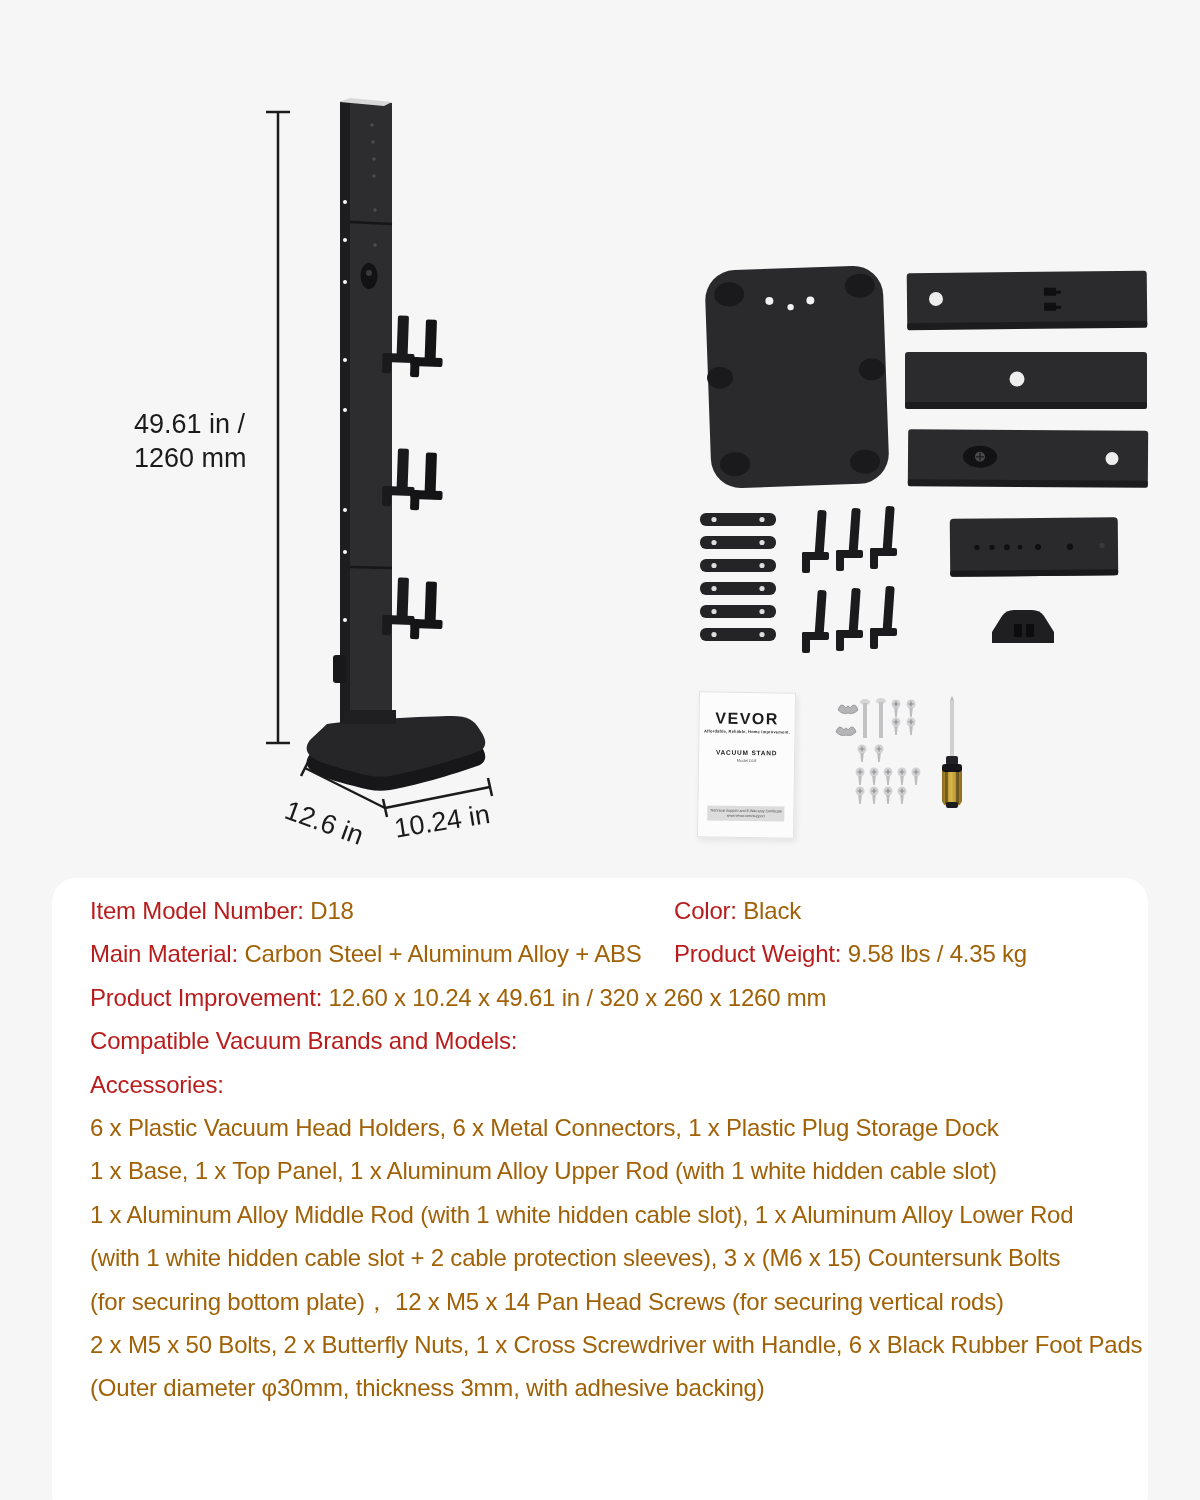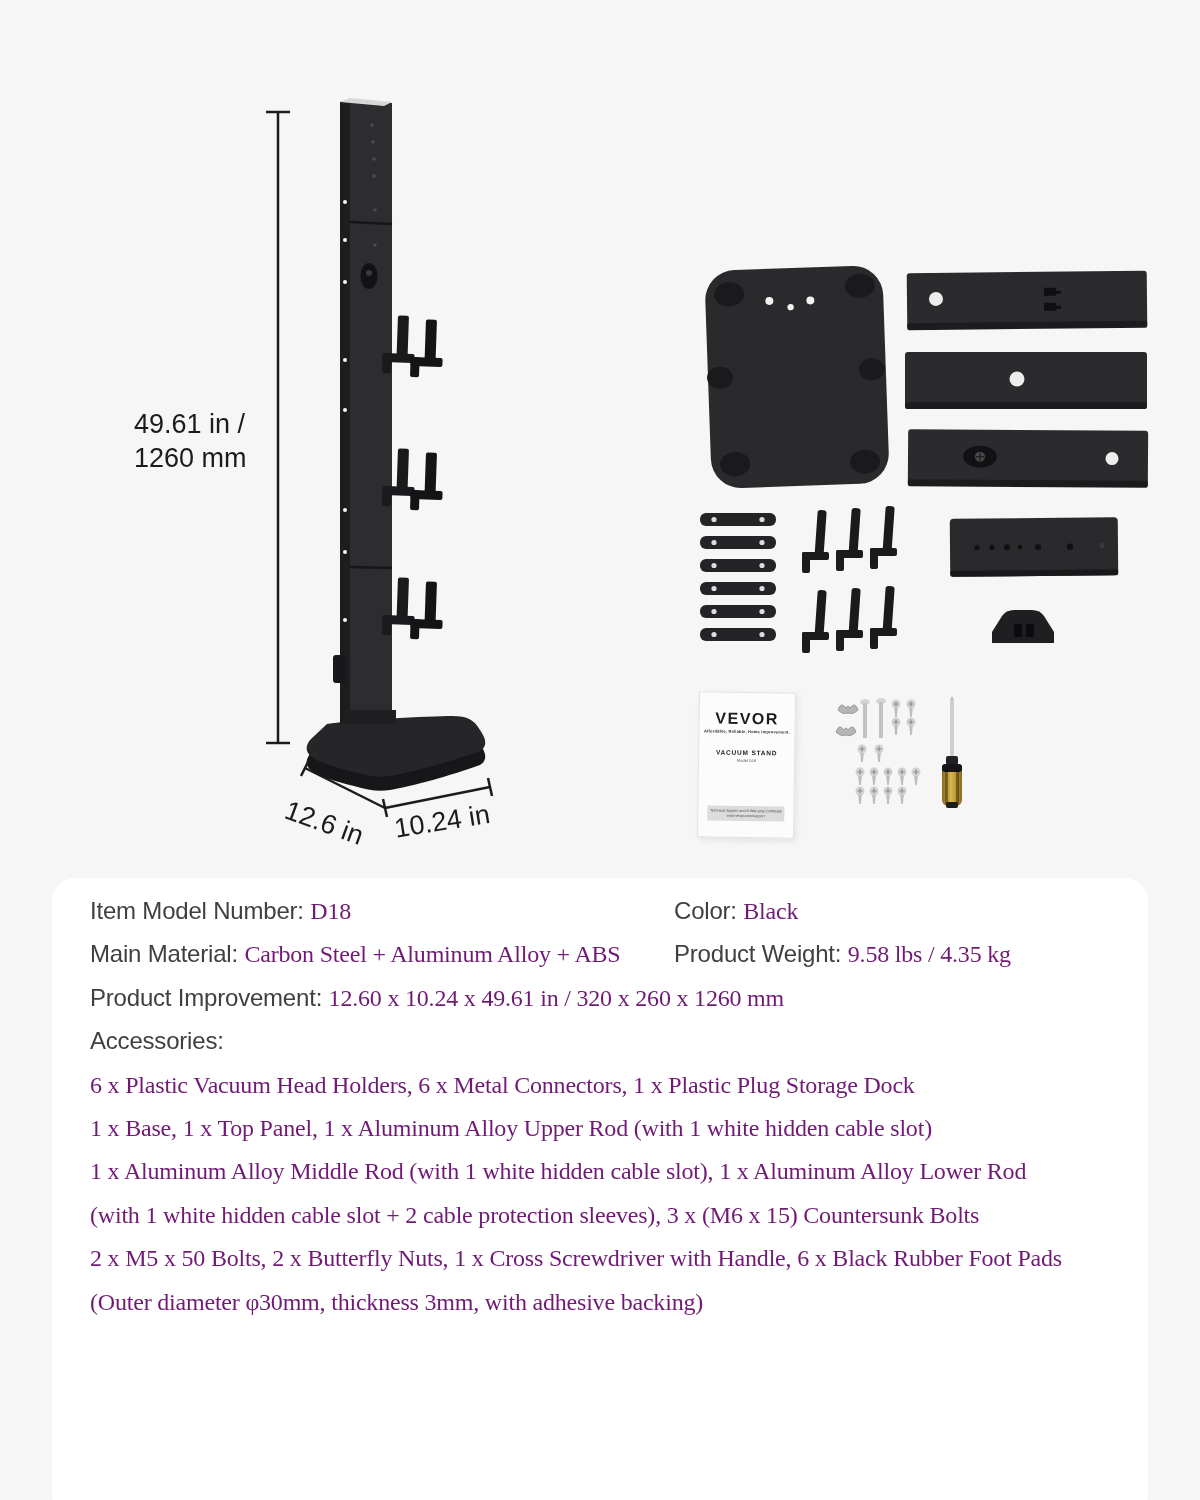--- a/index.html
+++ b/index.html
@@ -31,22 +31,22 @@
   }
   .manual .foot div{font-size:3.6px;color:#4e4e50;line-height:4px;}
   
   .spec-card{
     position:absolute;left:52px;top:878px;width:1096px;height:640px;
     background:#ffffff;border-radius:24px;
   }
   .spec-block{position:absolute;left:90px;top:889px;width:1060px;font-size:24px;letter-spacing:-0.2px;}
   .spec-line{height:43.4px;line-height:43.4px;white-space:nowrap;position:relative;}
   .spec-line .col-b{position:absolute;left:584px;top:0;}
-  .lab{color:#404040;}
-  .val{color:#701a75;font-family:Liberation Serif, serif;}
+  .lab{color:#b91c1c;}
+  .val{color:#a16207;}
 </style>
 </head>
 <body>
 
 <div class="canvas">
 
   <svg class="illustration" style="left:90px;top:80px;" width="420" height="790" viewBox="0 0 420 790">
 
     <g stroke="#1b1b1b" stroke-width="2.5">
       <line x1="176" y1="32" x2="200" y2="32"></line>
@@ -327,23 +327,27 @@
       <span class="col-b"><span class="lab">Color: </span><span class="val">Black</span></span>
     </div>
     <div class="spec-line">
       <span class="lab">Main Material: </span><span class="val">Carbon Steel + Aluminum Alloy + ABS</span>
       <span class="col-b"><span class="lab">Product Weight: </span><span class="val">9.58 lbs / 4.35 kg</span></span>
     </div>
     <div class="spec-line">
       <span class="lab">Product Improvement: </span><span class="val">12.60 x 10.24 x 49.61 in / 320 x 260 x 1260 mm</span>
     </div>
     <div class="spec-line">
+      <span class="lab">Compatible Vacuum Brands and Models:</span>
+    </div>
+    <div class="spec-line">
       <span class="lab">Accessories:</span>
     </div>
     <div class="spec-line"><span class="val">6 x Plastic Vacuum Head Holders, 6 x Metal Connectors, 1 x Plastic Plug Storage Dock</span></div>
     <div class="spec-line"><span class="val">1 x Base, 1 x Top Panel, 1 x Aluminum Alloy Upper Rod (with 1 white hidden cable slot)</span></div>
     <div class="spec-line"><span class="val">1 x Aluminum Alloy Middle Rod (with 1 white hidden cable slot), 1 x Aluminum Alloy Lower Rod</span></div>
     <div class="spec-line"><span class="val">(with 1 white hidden cable slot + 2 cable protection sleeves), 3 x (M6 x 15) Countersunk Bolts</span></div>
+    <div class="spec-line"><span class="val">(for securing bottom plate)，  12 x M5 x 14 Pan Head Screws (for securing vertical rods)</span></div>
     <div class="spec-line"><span class="val">2 x M5 x 50 Bolts, 2 x Butterfly Nuts, 1 x Cross Screwdriver with Handle, 6 x Black Rubber Foot Pads</span></div>
     <div class="spec-line"><span class="val">(Outer diameter φ30mm, thickness 3mm, with adhesive backing)</span></div>
   </div>
 
 </div>
 
 </body></html>

